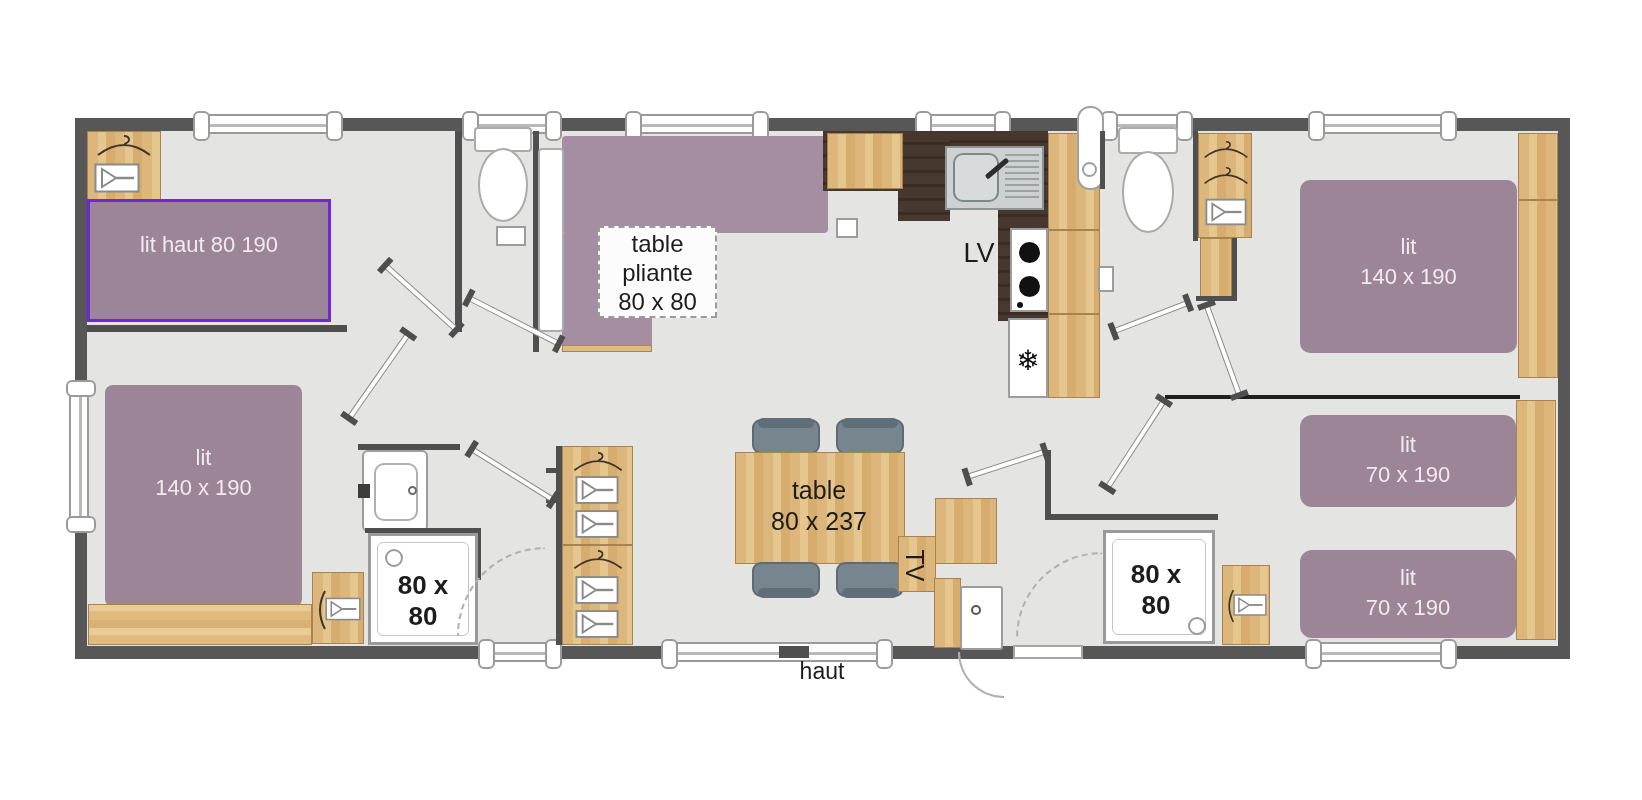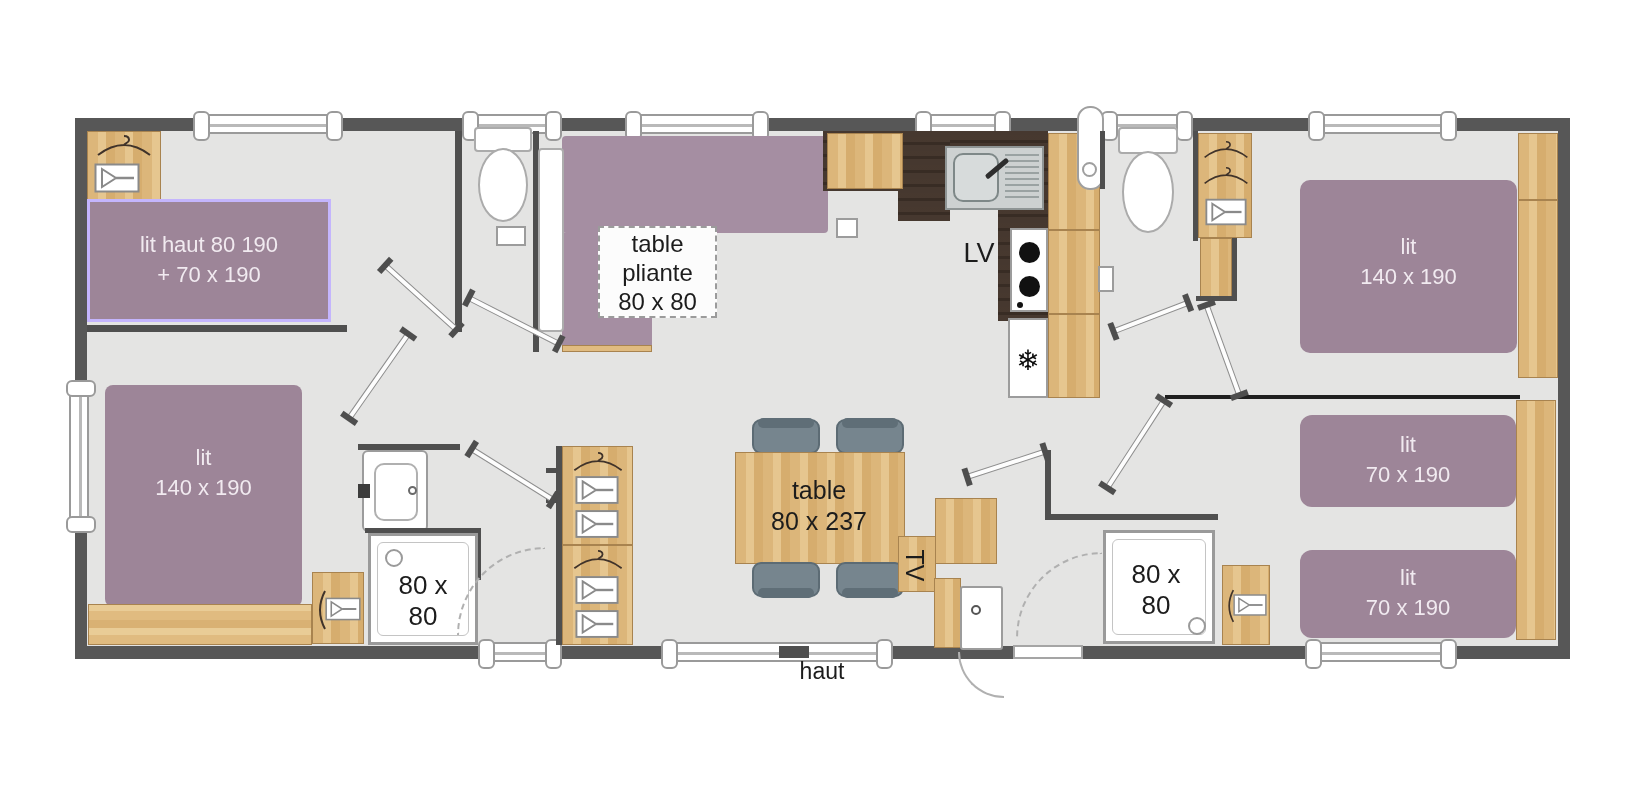--- a/index.html
+++ b/index.html
@@ -10,21 +10,21 @@
   .wall{background:#575757;}
   .iwall{background:#4f4f4f;}
   .blkline{background:#1f1f1f;}
   .wood{background:repeating-linear-gradient(90deg,#dcb67a 0 10px,#e6c68f 10px 18px,#d6ad6e 18px 27px);border:1px solid #a8834f;box-sizing:border-box;}
   .wood-h{background:repeating-linear-gradient(0deg,#e0bb80 0 9px,#e9cc96 9px 16px,#d9b173 16px 24px);border:1px solid #a8834f;box-sizing:border-box;}
   .purple{background:#9d8598;}
   .purple-soft{background:#a58ea2;}
   .white-box{background:#fff;border:2px solid #9c9c9c;box-sizing:border-box;}
   .counter{background:repeating-linear-gradient(0deg,#46382f 0 6px,#382c24 6px 9px,#52423635 9px 14px),#44362d;}
   .steel{background:#cdd1d1;border:2px solid #8f9595;box-sizing:border-box;}
-  .shower{background:#fff;border:3px solid #9a9a9a;box-sizing:border-box;}
+  .shower{background:#fff;border:3px solid #9a9a9a;box-sizing:border-box;font-weight:bold;}
   .shower::before{content:"";position:absolute;left:6px;top:6px;right:6px;bottom:6px;border:1.5px solid #c4c4c4;border-radius:6px;}
   .drain{background:#fff;border:2px solid #9a9a9a;border-radius:50%;box-sizing:border-box;}
   .wc-tank{background:#fff;border:2px solid #ababab;border-radius:4px;box-sizing:border-box;}
   .wc-bowl{background:#fff;border:2px solid #ababab;border-radius:50%;box-sizing:border-box;}
   .window-h{height:20px;background:linear-gradient(#fff 0 8px,#b9b9b9 8px 11px,#fff 11px);border:2px solid #9a9a9a;border-radius:3px;box-sizing:border-box;}
   .window-h::before,.window-h::after{content:"";position:absolute;top:-5px;width:13px;height:26px;background:#fff;border:2px solid #9a9a9a;border-radius:6px;}
   .window-h::before{left:-7px;}  .window-h::after{right:-7px;}
   .window-v{width:20px;background:linear-gradient(90deg,#fff 0 8px,#b9b9b9 8px 11px,#fff 11px);border:2px solid #9a9a9a;border-radius:3px;box-sizing:border-box;}
   .window-v::before,.window-v::after{content:"";position:absolute;left:-5px;width:26px;height:13px;background:#fff;border:2px solid #9a9a9a;border-radius:6px;}
   .window-v::before{top:-7px;} .window-v::after{bottom:-7px;}
@@ -71,24 +71,23 @@
   <div class="abs wood" style="left:87px;top:131px;width:74px;height:70px;">
     <svg class="abs" style="left:8px;top:3px;" width="56" height="22" viewBox="0 0 56 22">
         <path d="M28 1 c4 0 5 2 5 4 c0 3 -4 3 -5 5 M2 20 Q28 0 54 20" fill="none" stroke="#40332a" stroke-width="2"></path>
       </svg>
     <svg class="abs" style="left:6px;top:28px;" width="46" height="36" viewBox="0 0 46 30">
         <rect x="1.5" y="1.5" width="43" height="27" fill="#fff" stroke="#8a8a8a" stroke-width="2"></rect>
         <path d="M8 6 L22 15 L8 24 Z" fill="none" stroke="#8a8a8a" stroke-width="2"></path>
         <path d="M22 15 L40 15" stroke="#8a8a8a" stroke-width="2.5"></path>
       </svg>
   </div>
-  <div class="abs purple" style="left:87px;top:199px;width:244px;height:123px;border:3px solid #c4b5fd;box-sizing:border-box;">
+  <div class="abs purple" style="left:87px;top:199px;width:244px;height:123px;border:3px solid #6d28d9;box-sizing:border-box;">
     <div class="abs lbl-w" style="left:0;top:28px;width:238px;">
       <div>lit haut 80 190</div>
-      <div>+ 70 x 190</div>
     </div>
   </div>
 
   <div class="abs iwall" style="left:455px;top:131px;width:7px;height:201px;"></div>
   <div class="abs iwall" style="left:533px;top:131px;width:6px;height:221px;"></div>
   <div class="abs iwall" style="left:87px;top:325px;width:260px;height:7px;"></div>
 
   <div class="abs wc-tank" style="left:474px;top:127px;width:58px;height:25px;"></div>
   <div class="abs wc-bowl" style="left:478px;top:148px;width:50px;height:74px;"></div>
   <div class="abs white-box" style="left:496px;top:226px;width:30px;height:20px;"></div>

